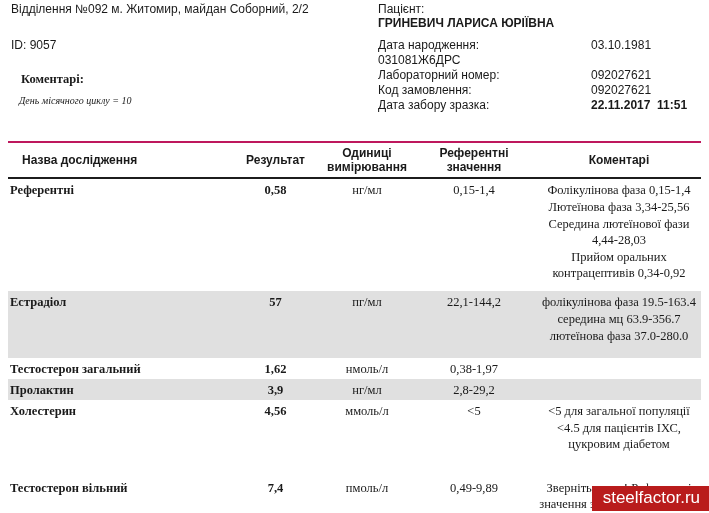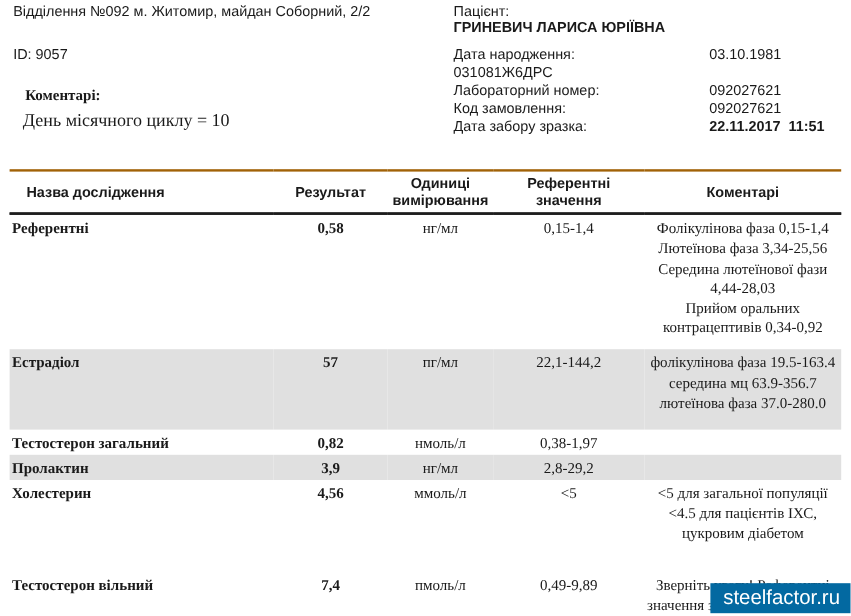--- a/index.html
+++ b/index.html
@@ -11,38 +11,38 @@
     color:#1a1a1a;
     font-family:"Liberation Sans", sans-serif;
   }
   
   .top{position:relative;height:135px;}
   .top-left{position:absolute;left:11px;top:2px;width:350px;}
   .dept{font-size:12px;line-height:14px;}
   .pid{font-size:12px;margin-top:22px;}
   .comments-block{margin-top:19px;margin-left:10px;font-family:"Liberation Serif", serif;}
   .c-label{font-weight:bold;font-size:12.5px;line-height:16px;}
-  .c-text{font-size:15px;line-height:16px;margin-top:6px;margin-left:-2px;}
+  .c-text{font-size:10px;line-height:16px;margin-top:6px;margin-left:-2px;font-style:italic;}
   .top-right{position:absolute;left:378px;top:2px;width:326px;}
   .p-label{font-size:12px;line-height:14px;}
   .p-name{font-size:12px;font-weight:bold;line-height:14px;}
   .fields{margin-top:8px;}
   .field-row{display:flex;font-size:12px;line-height:15px;gap:36px;}
   .fl{width:177px;flex:0 0 177px;}
   .fv{white-space:pre;}
   .field-row:nth-child(5) .fv{font-weight:bold;}
   
   table.results{
     margin:6px 8px 0 8px;
     width:693px;
     border-collapse:collapse;
     table-layout:fixed;
   }
   table.results thead th{
-    border-top:2px solid #a16207;
+    border-top:2px solid #be185d;
     border-bottom:2px solid #1c1c1c;
     font-family:"Liberation Sans", sans-serif;
     font-size:12px;font-weight:bold;
     line-height:14px;
     padding:3px 2px;
     vertical-align:middle;
     text-align:center;
   }
   table.results thead th.col-name{text-align:left;padding-left:14px;}
   td{
@@ -149,21 +149,21 @@
         <td class="tunits">пг/мл</td>
         <td class="tref">22,1-144,2</td>
         <td class="tcmts">
             <div class="cmt">фолікулінова фаза 19.5-163.4</div>
             <div class="cmt">середина мц 63.9-356.7</div>
             <div class="cmt">лютеїнова фаза 37.0-280.0</div>
           </td>
       </tr>
         <tr>
         <td class="tname">Тестостерон загальний</td>
-        <td class="tres">0,82</td>
+        <td class="tres">1,62</td>
         <td class="tunits">нмоль/л</td>
         <td class="tref">0,38-1,97</td>
         <td class="tcmts"></td>
       </tr>
         <tr class="shaded">
         <td class="tname">Пролактин</td>
         <td class="tres">3,9</td>
         <td class="tunits">нг/мл</td>
         <td class="tref">2,8-29,2</td>
         <td class="tcmts"></td>
@@ -183,15 +183,15 @@
         <td class="tres">7,4</td>
         <td class="tunits">пмоль/л</td>
         <td class="tref">0,49-9,89</td>
         <td class="tcmts">
             <div class="cmt">Зверніть увагу! Референтні значення змінено з 26,06,2017</div>
           </td>
       </tr>
     </tbody>
   </table>
 
-  <div class="watermark" style="background: #0369a1; color: rgb(255, 255, 255);">steelfactor.ru</div>
+  <div class="watermark" style="background: #b91c1c; color: rgb(255, 255, 255);">steelfactor.ru</div>
 
 </div>
 
 </body></html>

